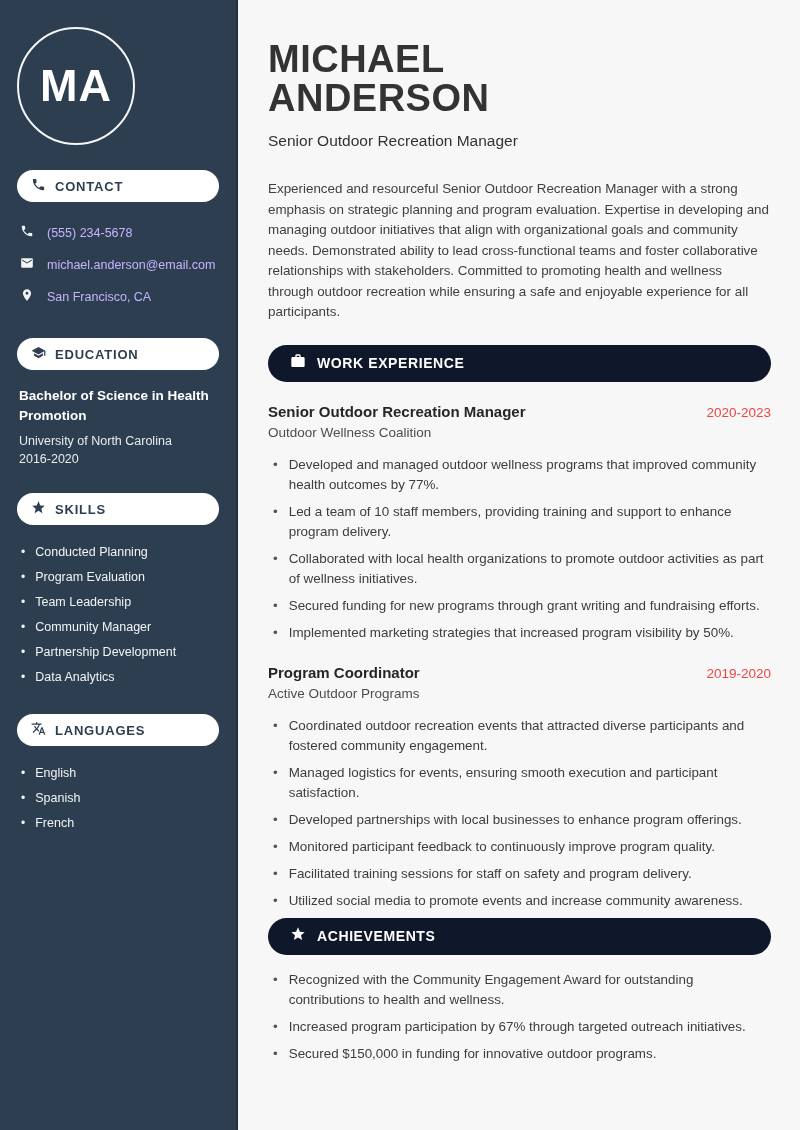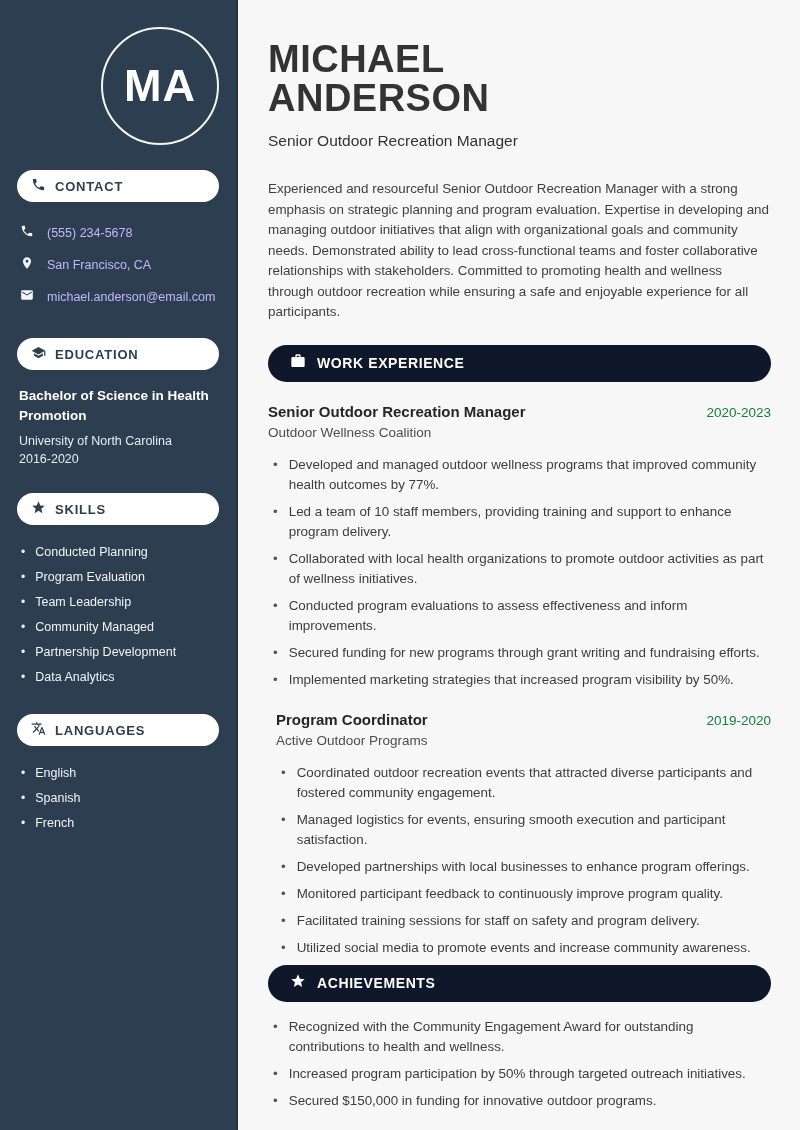--- a/index.html
+++ b/index.html
@@ -17,21 +17,21 @@
 
   
   .sidebar {
     width: 238px;
     min-width: 238px;
     background: #2d3e50;
     border-right: 2px solid #24323f;
     padding: 27px 17px 20px 17px;
     color: #ffffff;
   }
-  .avatar-wrap { display: flex; justify-content: flex-end; }
+  .avatar-wrap { display: flex; justify-content: flex-start; }
   .avatar {
     width: 118px; height: 118px;
     border: 2.5px solid #f4f6f8;
     border-radius: 50%;
     display: flex; align-items: center; justify-content: center;
     font-size: 45px; font-weight: 600; letter-spacing: 1px;
     color: #ffffff;
   }
   .side-pill {
     margin-top: 25px;
@@ -93,31 +93,31 @@
   }
   .section-bar svg { width: 16px; height: 16px; fill: #ffffff; flex: none; }
   .section-bar .section-label {
     color: #ffffff; font-size: 14px; font-weight: bold; letter-spacing: 0.6px;
   }
   .job-header {
     margin-top: 21px;
     display: flex; justify-content: space-between; align-items: baseline;
   }
   .job-title { font-size: 15px; font-weight: bold; color: #262626; }
-  .job-dates { font-size: 13.5px; color: #15803d; }
+  .job-dates { font-size: 13.5px; color: #ef4444; }
   .job-company { margin-top: 5px; font-size: 13.5px; color: #4d4d4d; }
   ul.bullets { list-style: none; margin-top: 15px; }
   ul.bullets li {
     font-size: 13.4px; line-height: 20px; color: #3d3d3d;
     margin-bottom: 7px;
     display: flex; gap: 11px;
     padding-left: 5px;
   }
   ul.bullets li::before { content: "•"; color: #555555; flex: none; }
-  .job-block + .job-block { margin-top: 4px; margin-left: 8px; }
+  .job-block + .job-block { margin-top: 4px; }
   .section-bar.tight { margin-top: 7px; }
 </style>
 </head>
 <body>
 
 <div class="page">
 
   <aside class="sidebar">
 
     <div class="avatar-wrap">
@@ -139,33 +139,33 @@
         <span>
           <svg viewBox="0 0 24 24">
               <path d="M6.62 10.79c1.44 2.83 3.76 5.14 6.59 6.59l2.2-2.2c.27-.27.67-.36 1.02-.24 1.12.37 2.33.57 3.57.57.55 0 1 .45 1 1V20c0 .55-.45 1-1 1-9.39 0-17-7.61-17-17 0-.55.45-1 1-1h3.5c.55 0 1 .45 1 1 0 1.25.2 2.45.57 3.57.11.35.03.74-.25 1.02l-2.2 2.2z"></path>
             </svg>
         </span>
         <span class="contact-text">(555) 234-5678</span>
       </div>
       <div class="contact-row">
         <span>
           <svg viewBox="0 0 24 24">
+              <path d="M20 4H4c-1.1 0-2 .9-2 2v12c0 1.1.9 2 2 2h16c1.1 0 2-.9 2-2V6c0-1.1-.9-2-2-2zm0 4-8 5-8-5V6l8 5 8-5v2z"></path>
+            </svg>
+        </span>
+        <span class="contact-text">michael.anderson@email.com</span>
+      </div>
+      <div class="contact-row">
+        <span>
+          <svg viewBox="0 0 24 24">
               <path d="M12 2C8.13 2 5 5.13 5 9c0 5.25 7 13 7 13s7-7.75 7-13c0-3.87-3.13-7-7-7zm0 9.5c-1.38 0-2.5-1.12-2.5-2.5s1.12-2.5 2.5-2.5 2.5 1.12 2.5 2.5-1.12 2.5-2.5 2.5z"></path>
             </svg>
         </span>
         <span class="contact-text">San Francisco, CA</span>
       </div>
-      <div class="contact-row">
-        <span>
-          <svg viewBox="0 0 24 24">
-              <path d="M20 4H4c-1.1 0-2 .9-2 2v12c0 1.1.9 2 2 2h16c1.1 0 2-.9 2-2V6c0-1.1-.9-2-2-2zm0 4-8 5-8-5V6l8 5 8-5v2z"></path>
-            </svg>
-        </span>
-        <span class="contact-text">michael.anderson@email.com</span>
-      </div>
     </div>
 
     <div class="side-pill">
       <span>
         <svg viewBox="0 0 24 24">
             <path d="M12 3 1 9l11 6 9-4.91V17h2V9L12 3zM5 13.18v4L12 21l7-3.82v-4L12 17l-7-3.82z"></path>
           </svg>
       </span>
       <span class="pill-label">EDUCATION</span>
     </div>
@@ -180,21 +180,21 @@
         <svg viewBox="0 0 24 24">
             <path d="M12 17.27 18.18 21l-1.64-7.03L22 9.24l-7.19-.61L12 2 9.19 8.63 2 9.24l5.46 4.73L5.82 21z"></path>
           </svg>
       </span>
       <span class="pill-label">SKILLS</span>
     </div>
     <ul class="side-list">
       <li>Conducted Planning</li>
       <li>Program Evaluation</li>
       <li>Team Leadership</li>
-      <li>Community Managed</li>
+      <li>Community Manager</li>
       <li>Partnership Development</li>
       <li>Data Analytics</li>
     </ul>
 
     <div class="side-pill">
       <span>
         <svg viewBox="0 0 24 24">
             <path d="M12.87 15.07l-2.54-2.51.03-.03c1.74-1.94 2.98-4.17 3.71-6.53H17V4h-7V2H8v2H1v1.99h11.17C11.5 7.92 10.44 9.75 9 11.35 8.07 10.32 7.3 9.19 6.69 8h-2c.73 1.63 1.73 3.17 2.98 4.56l-5.09 5.02L4 19l5-5 3.11 3.11.76-2.04zM18.5 10h-2L12 22h2l1.12-3h4.75L21 22h2l-4.5-12zm-2.62 7l1.62-4.33L19.12 17h-3.24z"></path>
           </svg>
       </span>
@@ -229,21 +229,20 @@
     <div class="job-block">
       <div class="job-header">
         <span class="job-title">Senior Outdoor Recreation Manager</span>
         <span class="job-dates">2020-2023</span>
       </div>
       <div class="job-company">Outdoor Wellness Coalition</div>
       <ul class="bullets">
         <li>Developed and managed outdoor wellness programs that improved community health outcomes by 77%.</li>
         <li>Led a team of 10 staff members, providing training and support to enhance program delivery.</li>
         <li>Collaborated with local health organizations to promote outdoor activities as part of wellness initiatives.</li>
-        <li>Conducted program evaluations to assess effectiveness and inform improvements.</li>
         <li>Secured funding for new programs through grant writing and fundraising efforts.</li>
         <li>Implemented marketing strategies that increased program visibility by 50%.</li>
       </ul>
     </div>
 
     <div class="job-block">
       <div class="job-header">
         <span class="job-title">Program Coordinator</span>
         <span class="job-dates">2019-2020</span>
       </div>
@@ -261,18 +260,18 @@
     <div class="section-bar tight">
       <span>
         <svg viewBox="0 0 24 24">
             <path d="M12 17.27 18.18 21l-1.64-7.03L22 9.24l-7.19-.61L12 2 9.19 8.63 2 9.24l5.46 4.73L5.82 21z"></path>
           </svg>
       </span>
       <span class="section-label">ACHIEVEMENTS</span>
     </div>
     <ul class="bullets">
       <li>Recognized with the Community Engagement Award for outstanding contributions to health and wellness.</li>
-      <li>Increased program participation by 50% through targeted outreach initiatives.</li>
+      <li>Increased program participation by 67% through targeted outreach initiatives.</li>
       <li>Secured $150,000 in funding for innovative outdoor programs.</li>
     </ul>
 
   </main>
 </div>
 
 </body></html>

